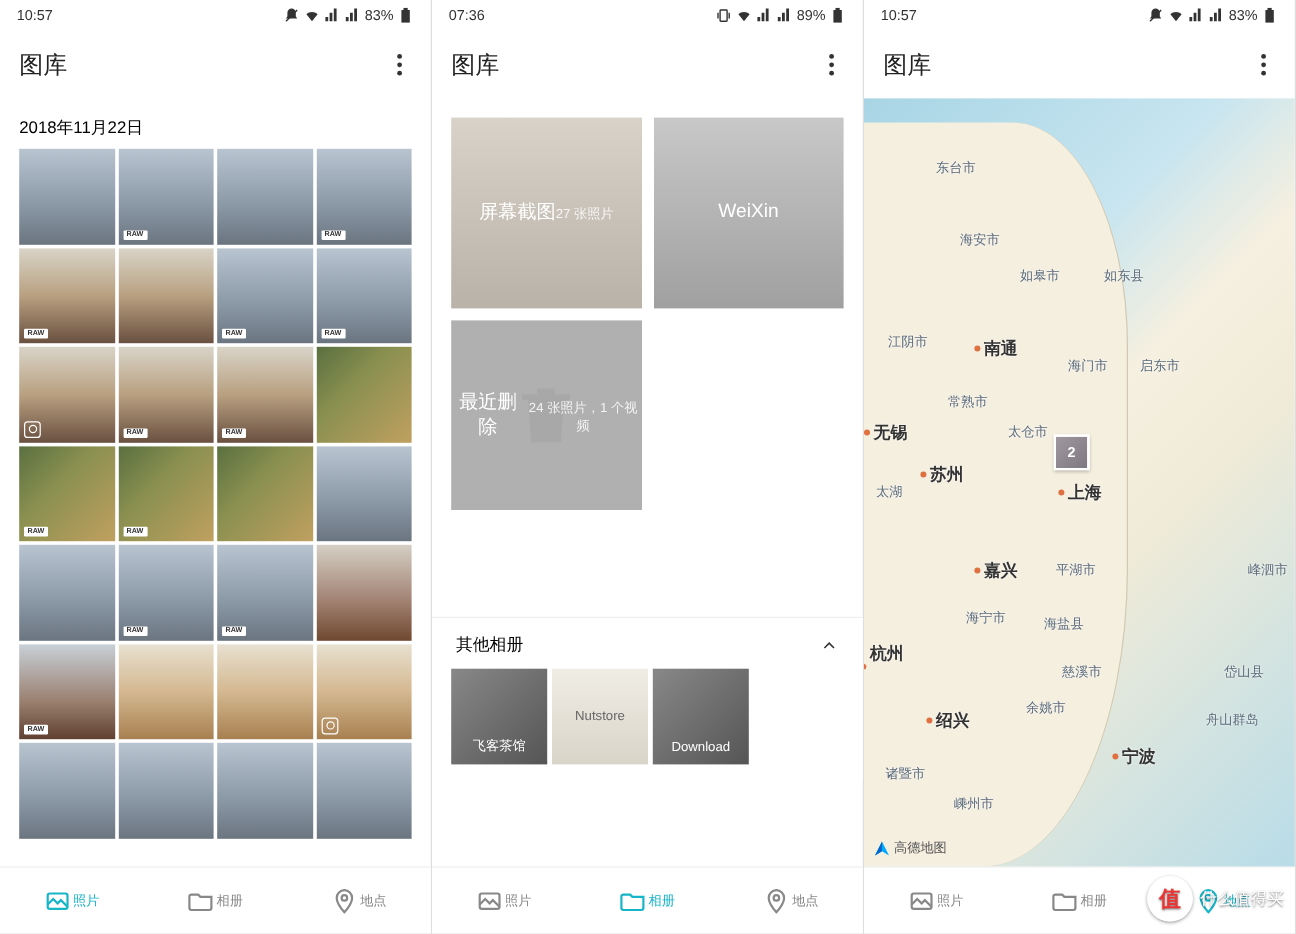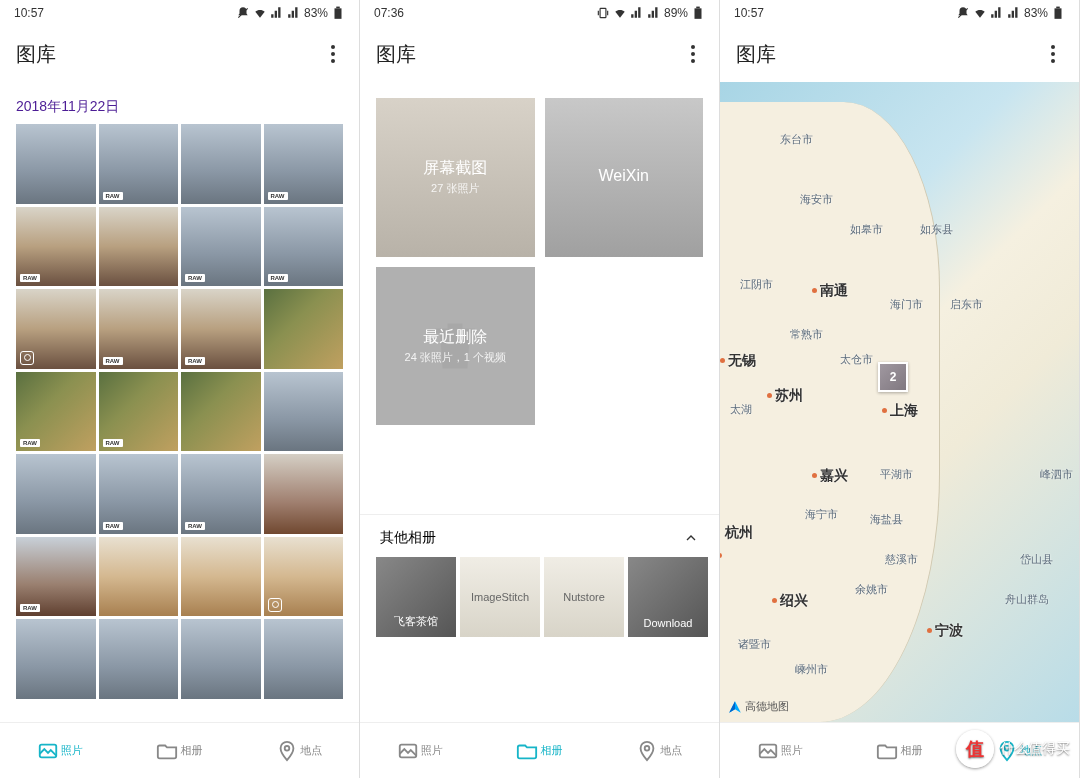--- a/index.html
+++ b/index.html
@@ -38,21 +38,21 @@
     height: 56px;
     display: flex;
     align-items: center;
     justify-content: space-between;
     padding: 0 16px;
   }
   .header-title { font-size: 20px; font-weight: 500; color: #222; }
   .more-icon { width: 20px; height: 20px; display: flex; flex-direction: column; align-items: center; justify-content: center; gap: 3px; cursor: pointer; }
   .more-icon span { width: 4px; height: 4px; background: #333; border-radius: 50%; }
 
-  .date-header { font-size: 14px; font-weight: 500; padding: 10px 16px 8px; color: #4c1d95; margin-top: 6px; }
+  .date-header { font-size: 14px; font-weight: 500; padding: 10px 16px 8px; color: #000000; margin-top: 6px; }
 
   .photo-grid {
     display: grid;
     grid-template-columns: repeat(4, 1fr);
     gap: 3px;
     padding: 0 16px;
   }
   .thumb {
     aspect-ratio: 1;
     background: linear-gradient(180deg, #b8c4d0 0%, #8a97a5 60%, #6a7580 100%);
@@ -114,21 +114,21 @@
     display: grid;
     grid-template-columns: 1fr 1fr;
     gap: 10px;
     padding: 16px;
   }
   .album {
     aspect-ratio: 1;
     background: #b5b5b5;
     color: #fff;
     display: flex;
-    flex-direction: column;
+    flex-direction: row;
     align-items: center;
     justify-content: center;
     font-size: 16px;
     position: relative;
     cursor: pointer;
     text-align: center;
   }
   .album .sub { font-size: 11px; opacity: 0.85; margin-top: 2px; }
   .album.screenshot { background: linear-gradient(180deg, #d8d2c8 0%, #b8b2a8 100%); }
   .album.weixin { background: linear-gradient(180deg, #c8c8c8 0%, #a0a0a0 100%); }
@@ -428,23 +428,20 @@
   <div class="other-albums">
     <div class="other-header">
       <span class="other-title">其他相册</span>
       <svg class="chevron" viewBox="0 0 24 24" fill="none" stroke="#333" stroke-width="2">
           <path d="M6 15l6-6 6 6"></path>
         </svg>
     </div>
     <div class="other-row">
       <div class="other-album">
           <span>飞客茶馆</span>
-        </div>
-      <div class="other-album light">
-          <span>ImageStitch</span>
         </div>
       <div class="other-album light">
           <span>Nutstore</span>
         </div>
       <div class="other-album">
           <span>Download</span>
         </div>
     </div>
   </div>
   <div class="bottom-nav">
@@ -532,21 +529,21 @@
       <div class="map-label big" style="left: 55px; top: 305px;">苏州</div>
       <div class="map-dot" style="left: 47px; top: 311px;"></div>
       <div class="map-label big" style="left: 170px; top: 320px;">上海</div>
       <div class="map-dot" style="left: 162px; top: 326px;"></div>
       <div class="map-label big" style="left: 100px; top: 385px;">嘉兴</div>
       <div class="map-dot" style="left: 92px; top: 391px;"></div>
       <div class="map-label" style="left: 160px; top: 385px;">平湖市</div>
       <div class="map-label" style="left: 320px; top: 385px;">峰泗市</div>
       <div class="map-label" style="left: 85px; top: 425px;">海宁市</div>
       <div class="map-label" style="left: 150px; top: 430px;">海盐县</div>
-      <div class="map-label big" style="left: 5px; top: 442px; text-align: center;">杭州</div>
+      <div class="map-label big" style="left: 5px; top: 454px; text-align: center;">杭州</div>
       <div class="map-dot" style="left: -3px; top: 471px;"></div>
       <div class="map-label" style="left: 165px; top: 470px;">慈溪市</div>
       <div class="map-label" style="left: 300px; top: 470px;">岱山县</div>
       <div class="map-label" style="left: 135px; top: 500px;">余姚市</div>
       <div class="map-label big" style="left: 60px; top: 510px;">绍兴</div>
       <div class="map-dot" style="left: 52px; top: 516px;"></div>
       <div class="map-label" style="left: 285px; top: 510px;">舟山群岛</div>
       <div class="map-label" style="left: 18px; top: 555px;">诸暨市</div>
       <div class="map-label big" style="left: 215px; top: 540px;">宁波</div>
       <div class="map-dot" style="left: 207px; top: 546px;"></div>

